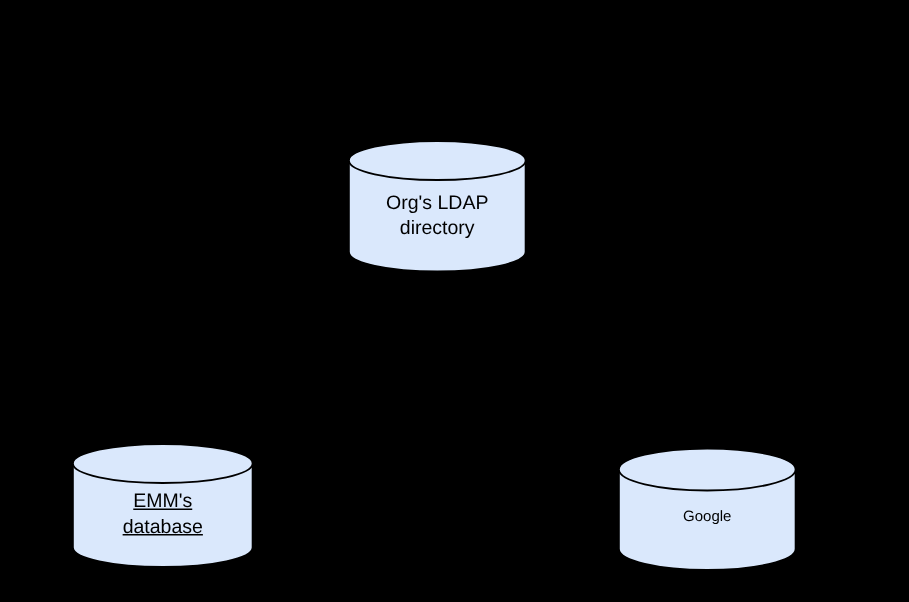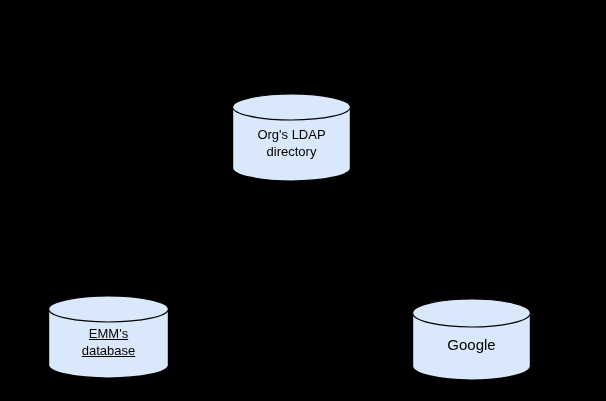--- a/index.html
+++ b/index.html
@@ -61,15 +61,15 @@
         <ellipse cx="60.5" cy="13" rx="59.9" ry="13" fill="#dae8fc" stroke="#000000" stroke-width="1.2"></ellipse>
       </svg>
       <div class="node-label" style="top: 29px; color: rgb(0, 0, 0); font-size: 13px; text-decoration: underline;">EMM's
 database</div>
     </div>
     <div class="node" style="left: 412px; top: 275px; width: 119px; height: 81px;">
       <svg width="119" height="81" viewBox="0 0 119 81">
         <path d="M 0.6 14 L 0.6 67 A 58.9 14 0 0 0 118.4 67 L 118.4 14 Z" fill="#dae8fc" stroke="#000000" stroke-width="1.2" stroke-linejoin="round"></path>
         <ellipse cx="59.5" cy="14" rx="58.9" ry="14" fill="#dae8fc" stroke="#000000" stroke-width="1.2"></ellipse>
       </svg>
-      <div class="node-label" style="top: 37px; color: rgb(0, 0, 0); font-size: 15px;">Google</div>
+      <div class="node-label" style="top: 37px; color: rgb(0, 0, 0); font-size: 10px;">Google</div>
     </div>
   </div>
 
 </body></html>

